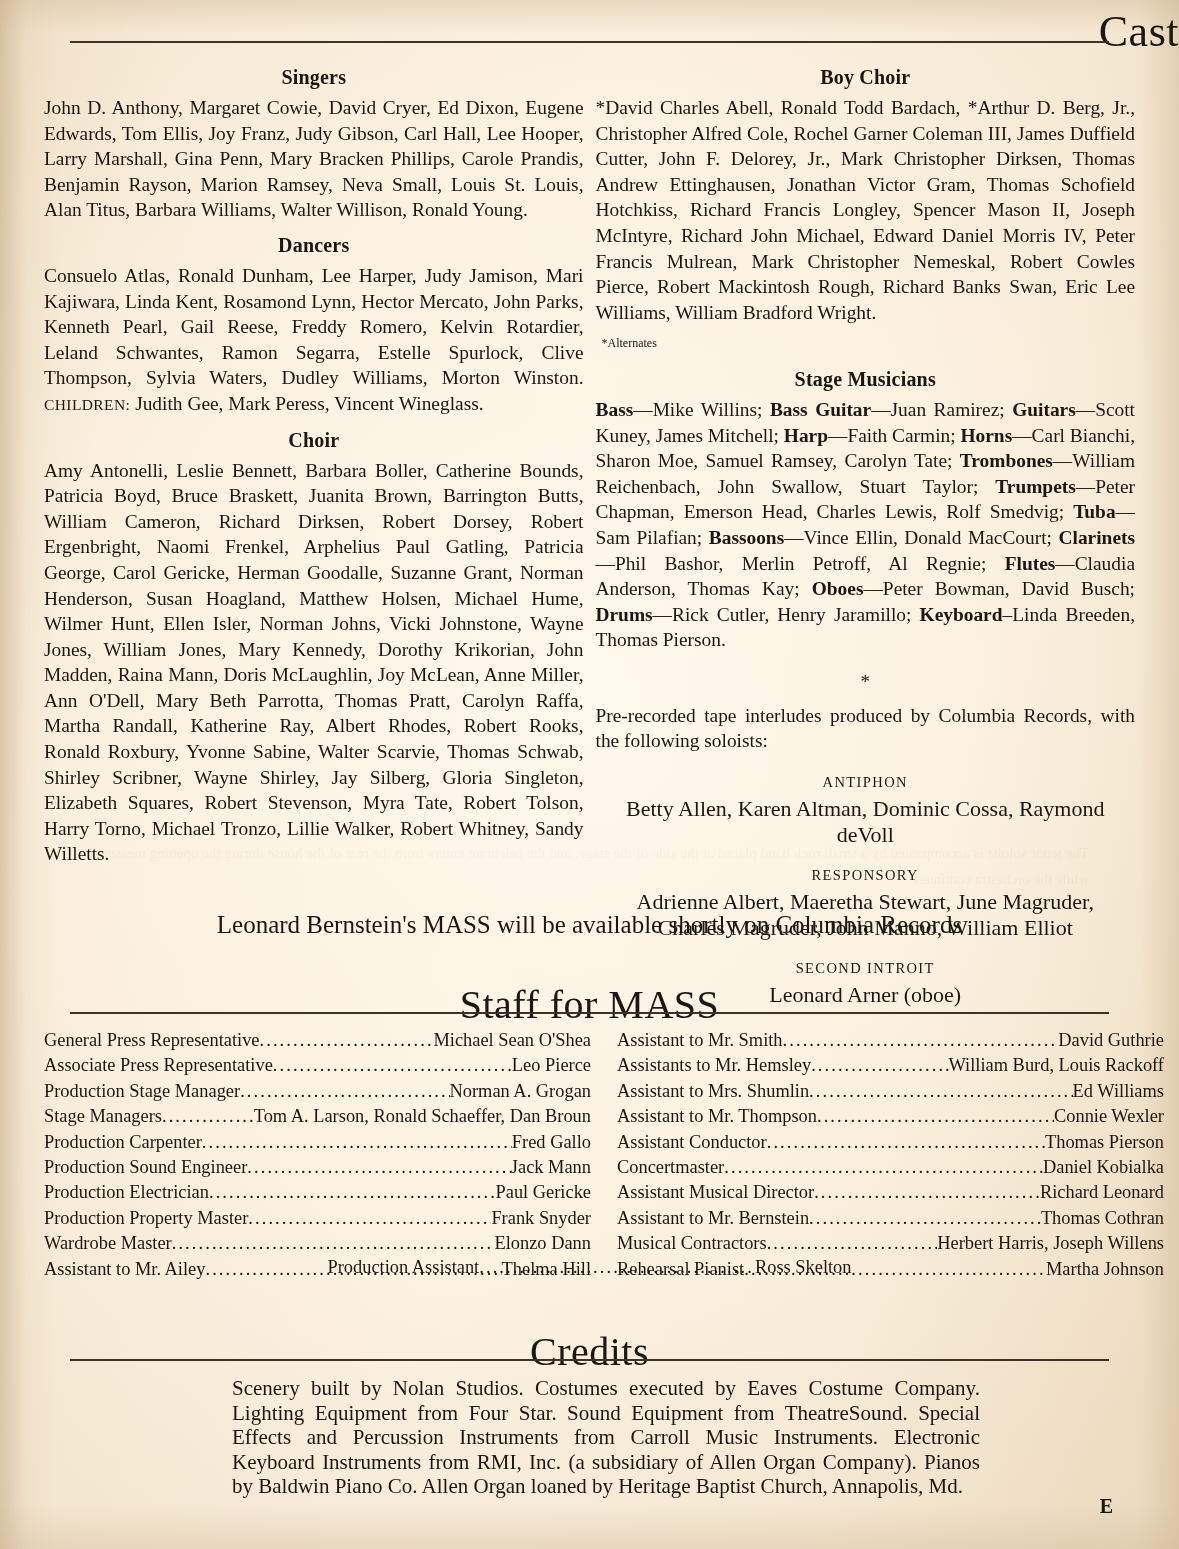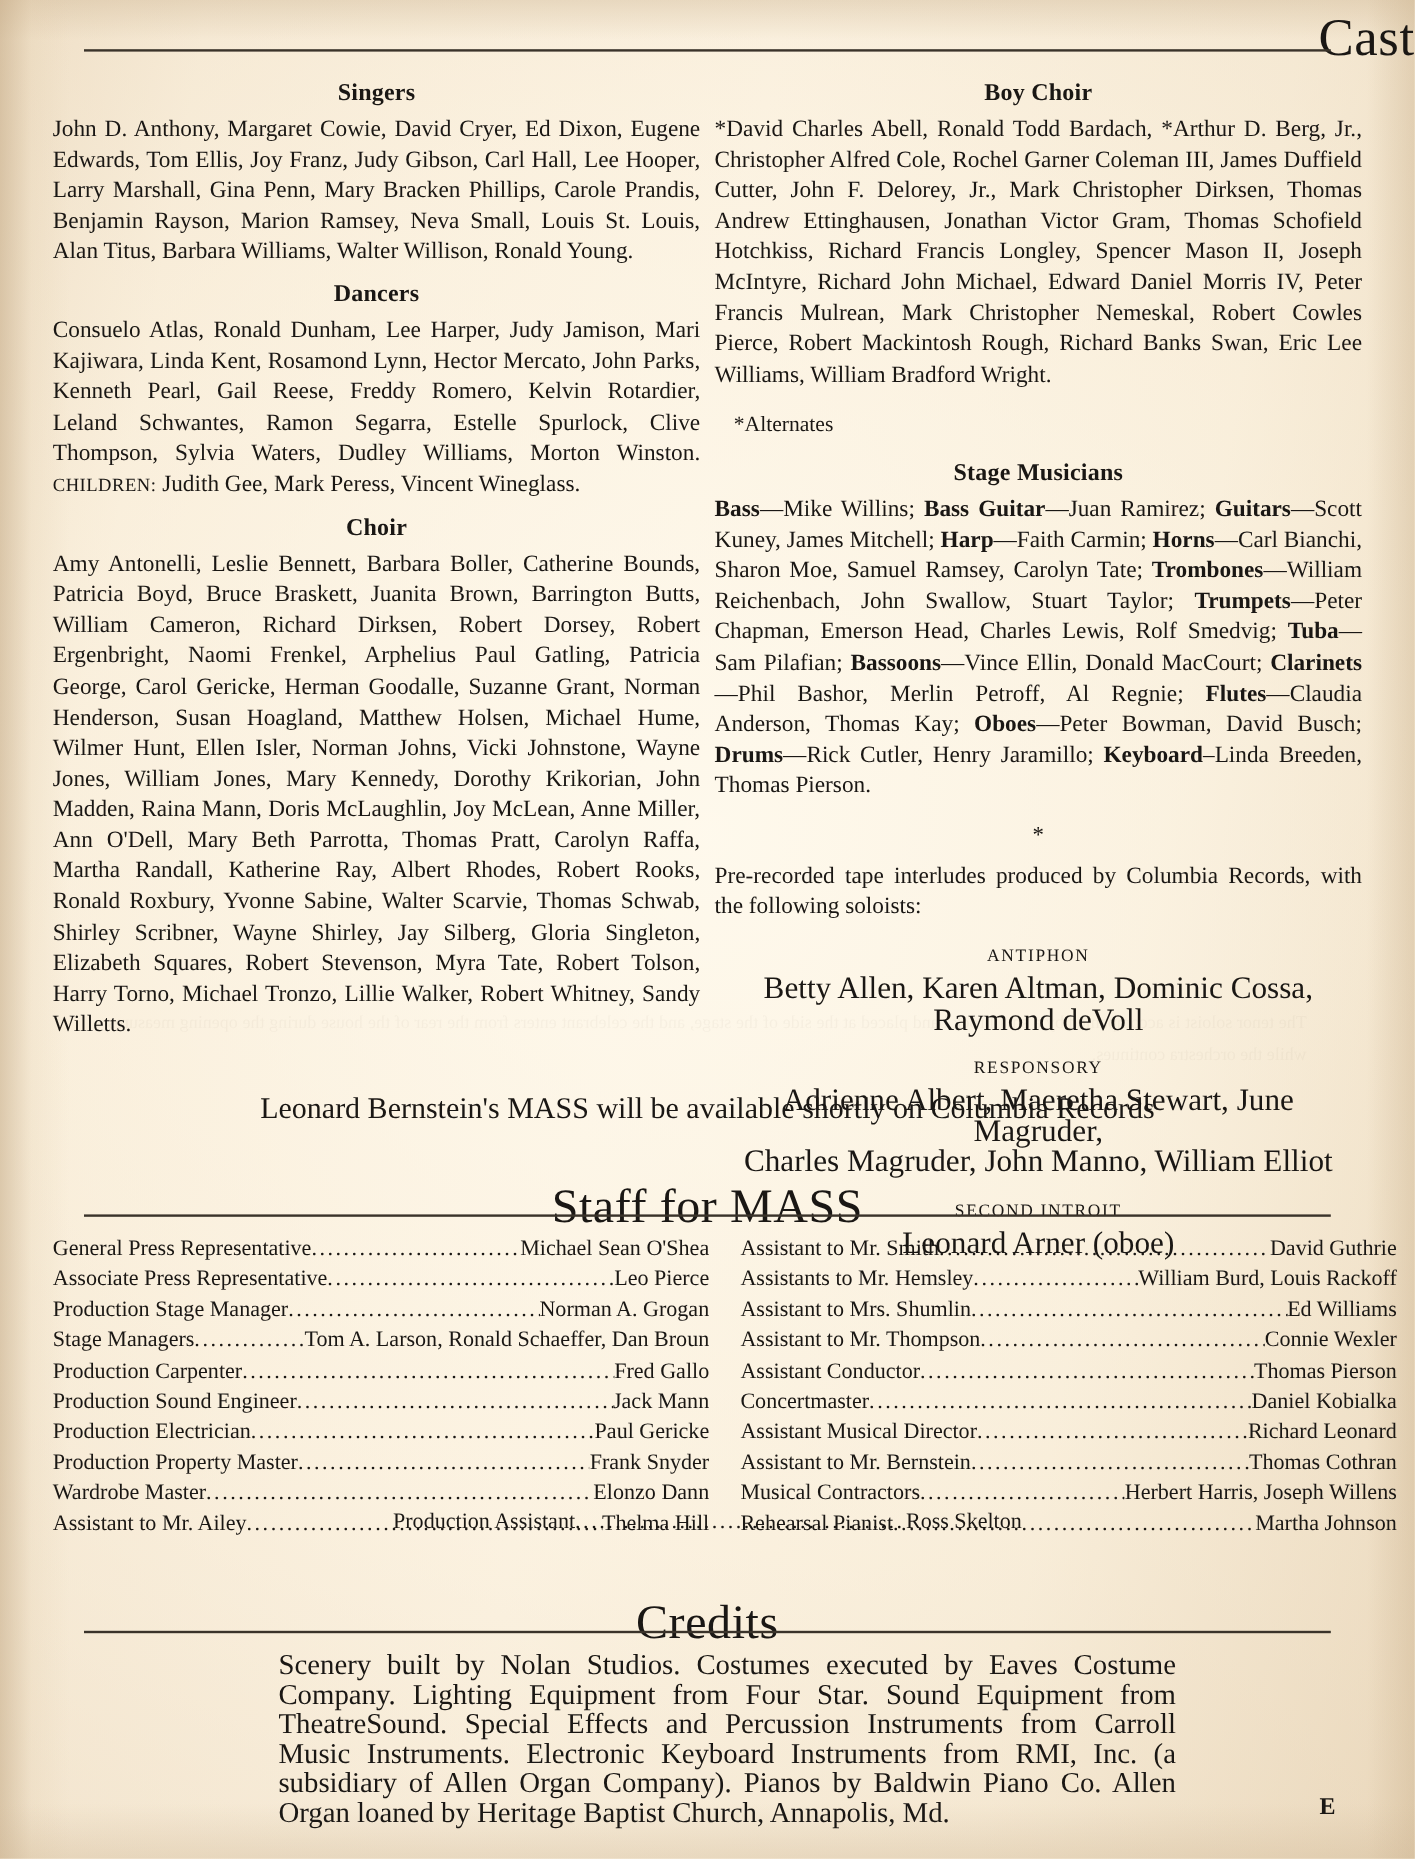--- a/index.html
+++ b/index.html
@@ -117,22 +117,22 @@
     font-size: 19.4px;
     line-height: 25.6px;
     hyphens: manual;
   }
   .smallcaps {
     font-size: 15.5px;
     letter-spacing: 0.4px;
   }
 
   .alternates {
-    margin: 16px;
-    font-size: 18px;
+    margin: 6px;
+    font-size: 12px;
     line-height: 25.6px;
   }
 
   .star-sep {
     text-align: center;
     font-size: 19px;
     margin: 18px 0 10px 0;
     letter-spacing: 0;
   }
   .tape-note {
@@ -143,21 +143,21 @@
     text-align-last: left;
   }
   .sub-label {
     text-align: center;
     font-size: 14.5px;
     letter-spacing: 1.4px;
     margin: 20px 0 5px 0;
   }
   .soloists {
     text-align: center;
-    font-size: 26px;
+    font-size: 22px;
     line-height: 25.6px;
     margin: 0;
   }
 
   
   .columbia {
     position: absolute;
     top: 911px;
     left: 0; right: 0;
     text-align: center;
@@ -208,21 +208,21 @@
     width: 524px;
     white-space: nowrap;
   }
 
   
   .credits-body {
     position: absolute;
     top: 1376px;
     left: 232px;
     width: 748px;
-    font-size: 24px;
+    font-size: 21px;
     line-height: 24.6px;
     text-align: justify;
     text-align-last: left;
     margin: 0;
   }
 
   .folio {
     position: absolute;
     right: 66px;
     bottom: 31px;

